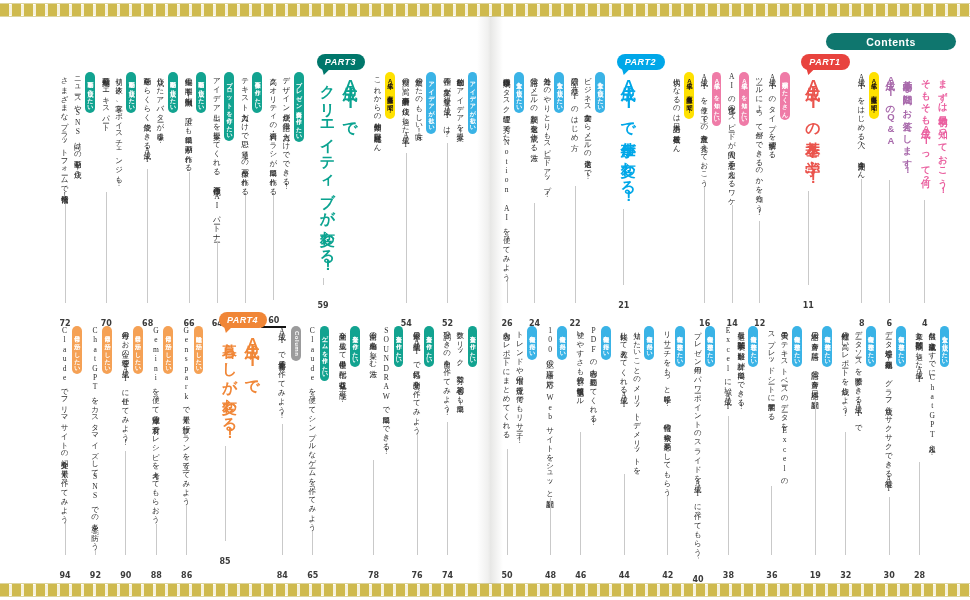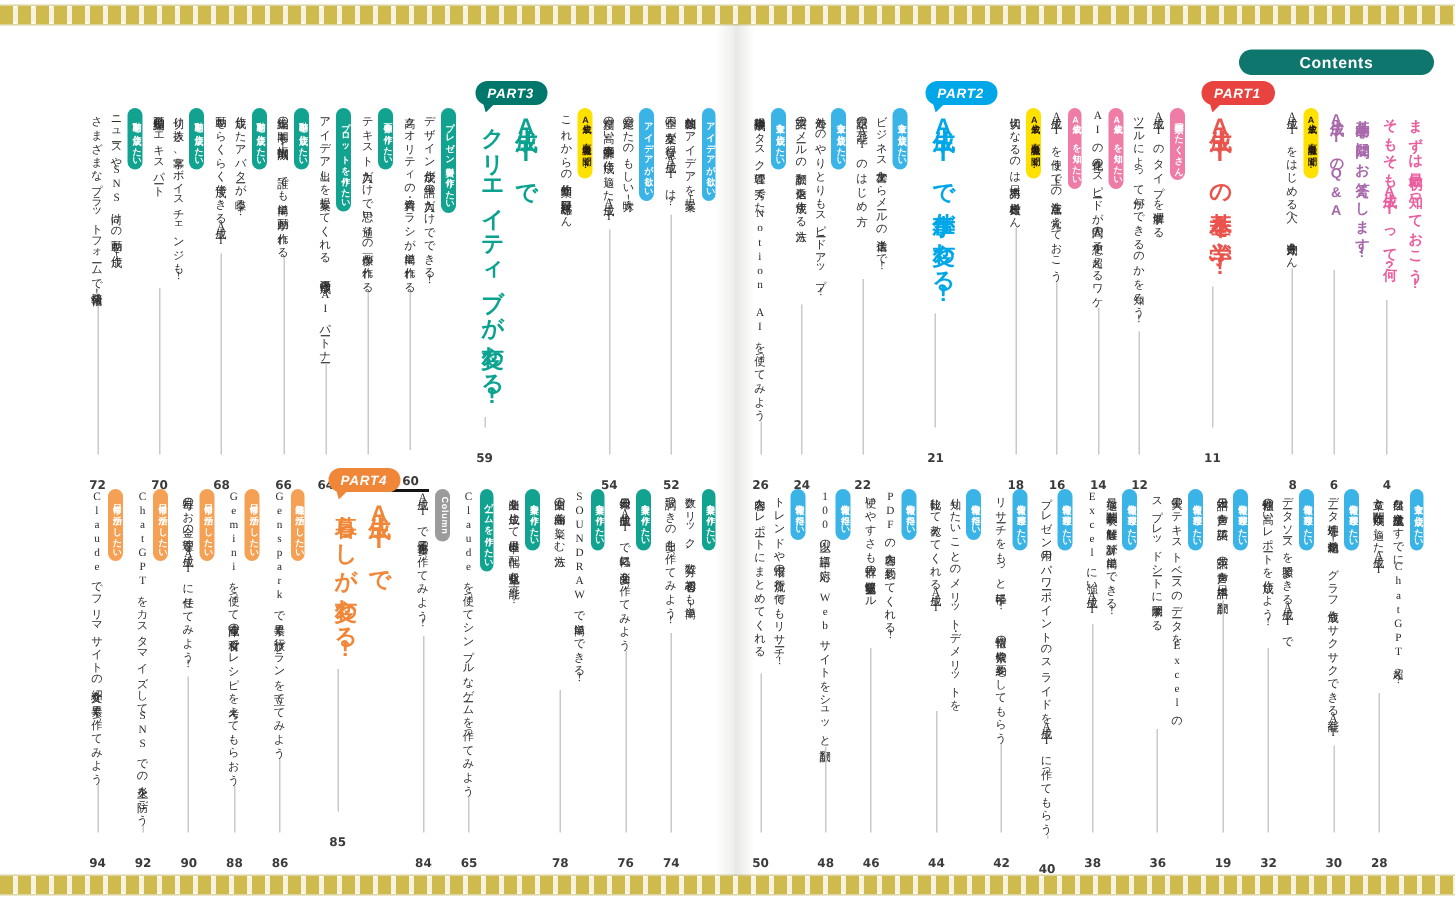--- a/index.html
+++ b/index.html
@@ -124,24 +124,20 @@
 
     <div class="vtext"><span class="tag" style="background: rgb(239, 123, 167);">生成AIを知りたい</span><br>生成AIを使う上での注意点を覚えておこう</div>
     <div class="foot">
       <div class="leader"></div>
       <div class="pagenum">16</div>
     </div>
   </div>
       <div class="item entry">
 
     <div class="vtext"><span class="tag dark" style="background: rgb(255, 225, 0);">生成AI有識者に聞く!</span><br>大切になるのは日本語力 松村雄太さん</div>
-    <div class="foot">
-      <div class="leader"></div>
-      <div class="pagenum">18</div>
-    </div>
   </div>
       <div class="item part">
     <div class="badge" style="background: rgb(0, 167, 232);">PART2</div>
     <div class="vtext" style="color: rgb(0, 167, 232);">生成AIで仕事が変わる!</div>
     <div class="foot">
       <div class="leader"></div>
       <div class="pagenum">21</div>
     </div>
   </div>
       <div class="item entry">

